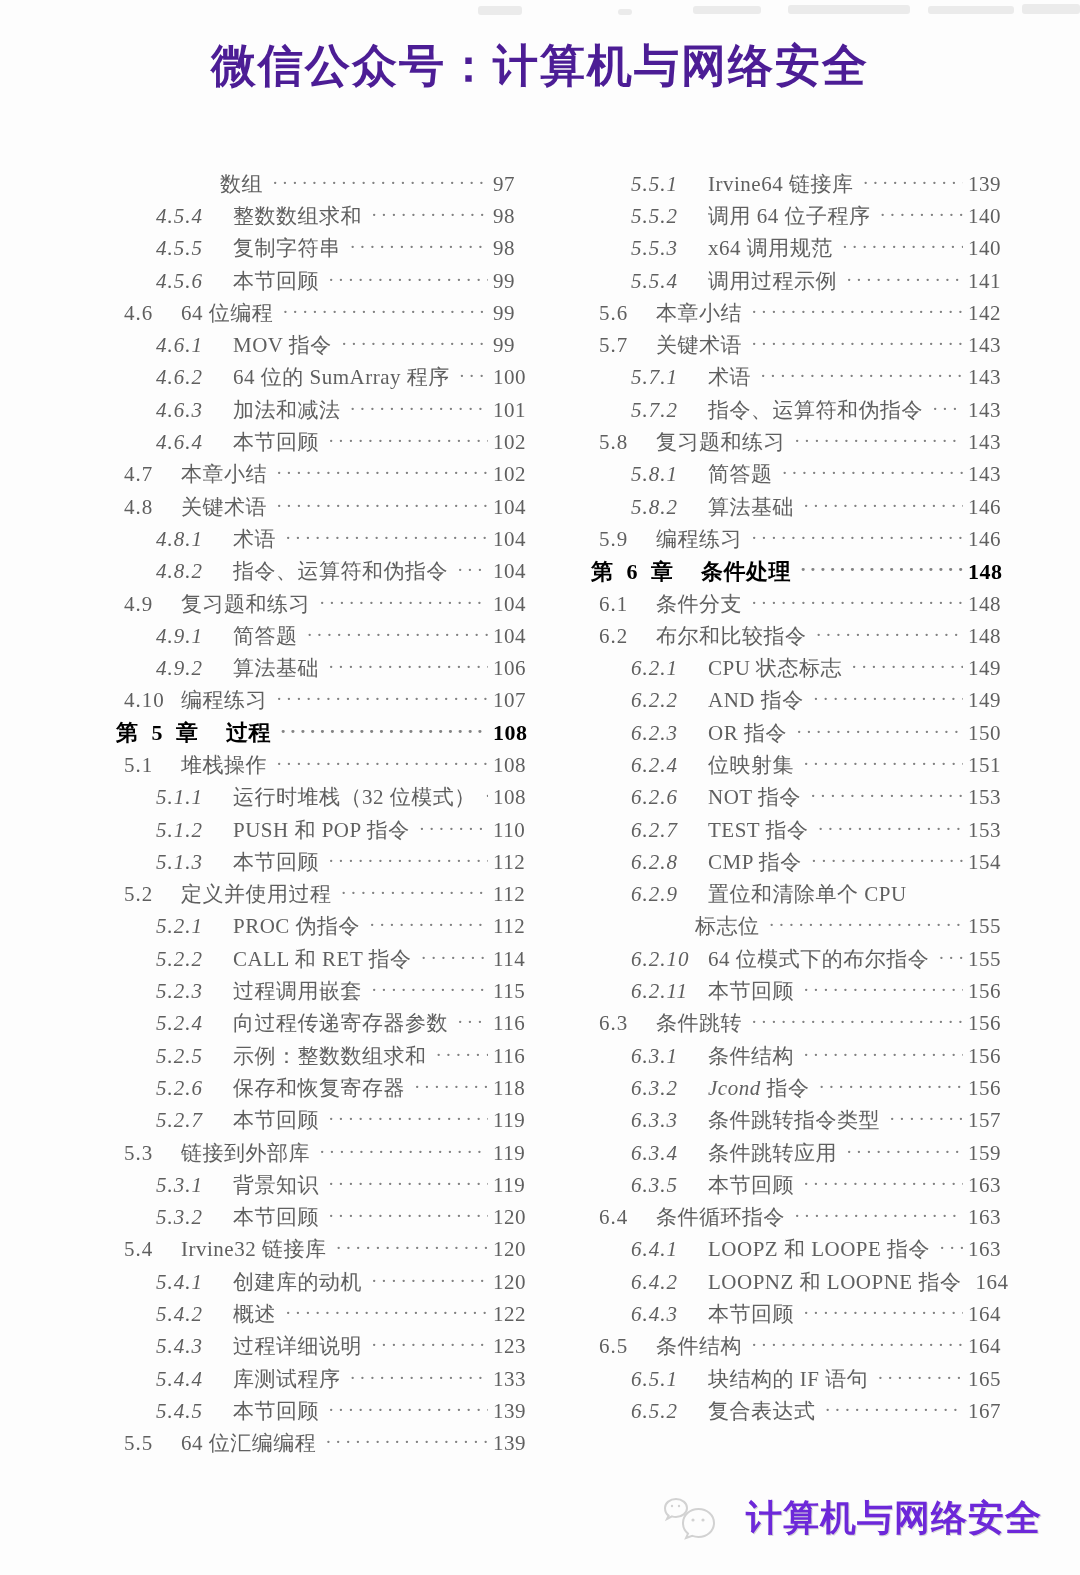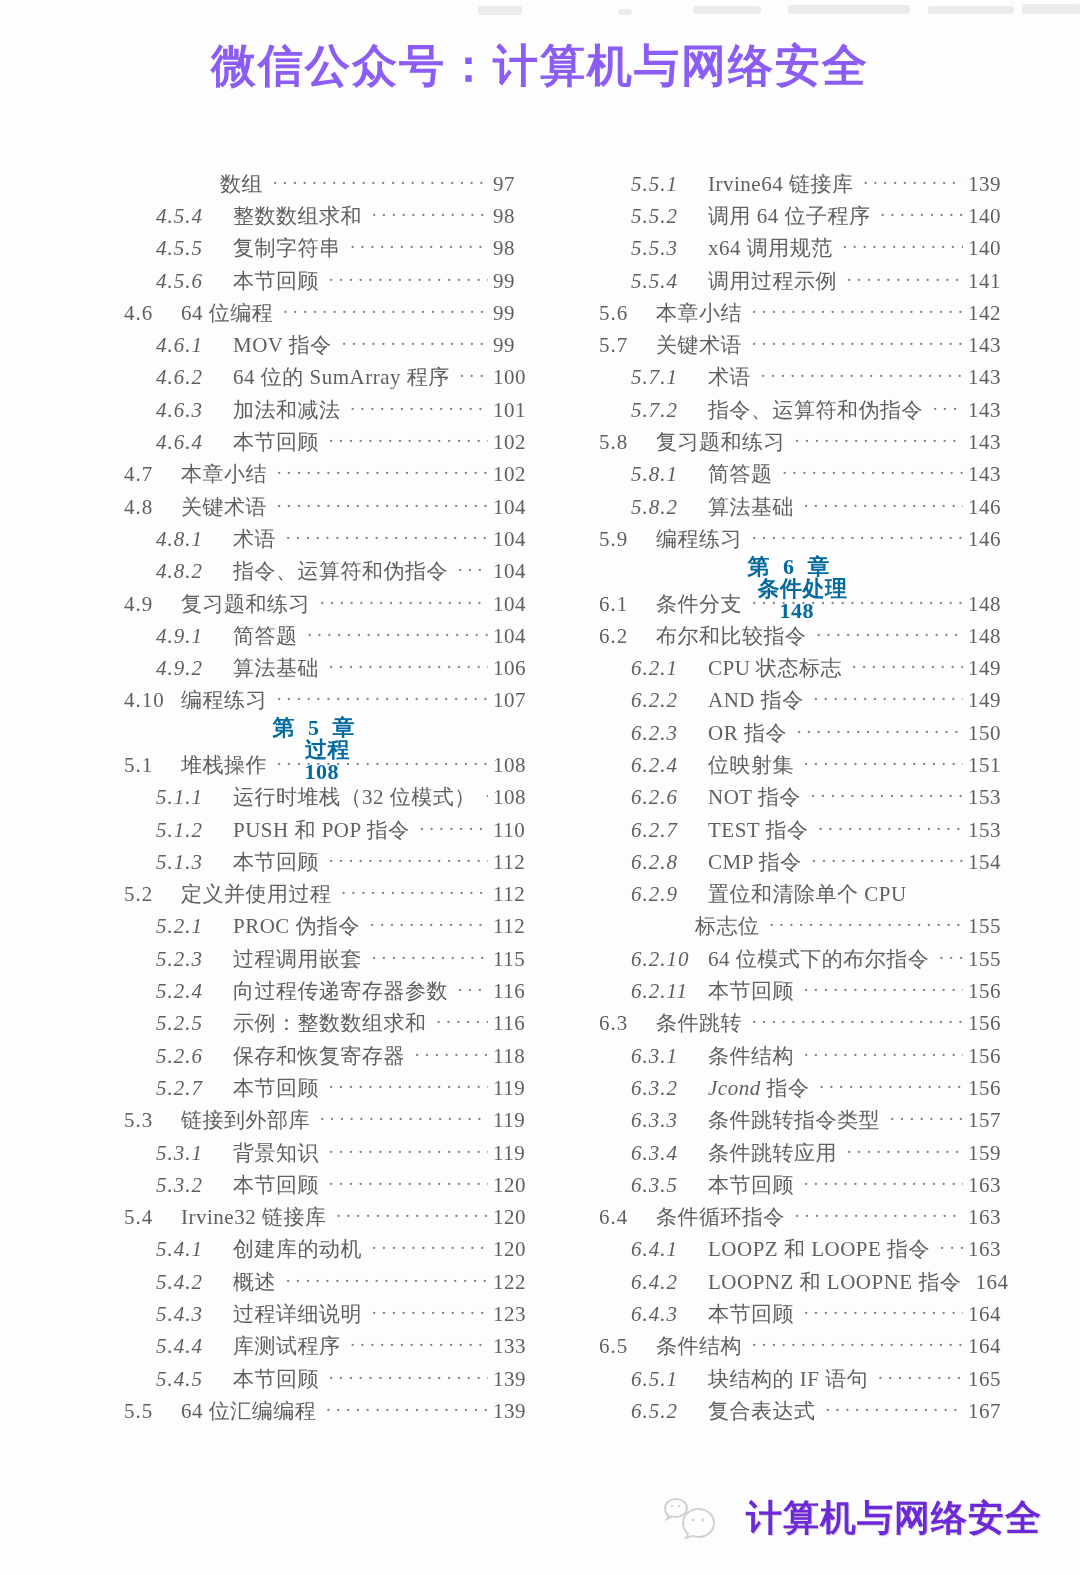--- a/index.html
+++ b/index.html
@@ -15,21 +15,21 @@
   .s2{left:618px;width:14px;height:6px;top:9px;}
   .s3{left:693px;width:68px;height:8px;}
   .s4{left:788px;width:122px;height:9px;top:5px;}
   .s5{left:928px;width:86px;height:8px;}
   .s6{left:1022px;width:58px;height:10px;top:4px;}
 
   .page-title{
     margin:0;padding-top:36px;height:60px;
     text-align:center;
     font-family:"Liberation Sans","DejaVu Sans",sans-serif;
-    font-size:45px;font-weight:800;letter-spacing:2px;color:#8b5cf6;
+    font-size:45px;font-weight:800;letter-spacing:2px;color:#4c1d95;
   }
 
   .toc{
     display:flex;gap:52px;
     padding:44px 66px 0 116px;
     color:#5f5f5f;
   }
   .col{flex:1;min-width:0;margin-top:28px;}
 
   .row{
@@ -42,21 +42,21 @@
     flex:1;min-width:0;overflow:hidden;margin:0 5px 0 9px;
     color:#828282;font-size:19px;letter-spacing:3.5px;
     transform:translateY(-2px);
   }
   .row .dots::after{
     content:"····················································································";
     white-space:nowrap;
   }
   .row .page{flex-shrink:0;width:46px;text-align:left;letter-spacing:.5px;}
 
-  .lvl-chapter{font-weight:bold;color:#0369a1;font-size:22px;flex-direction:column;}
+  .lvl-chapter{font-weight:bold;color:#000000;font-size:22px;}
   .lvl-chapter .num{margin-right:24px;letter-spacing:4px;}
   .lvl-1{padding-left:8px;}
   .lvl-1 .num{min-width:42px;}
   .lvl-2{padding-left:40px;}
   .lvl-2 .num{min-width:62px;font-style:italic;}
   .lvl-cont{padding-left:104px;}
 
   .footer{
     position:absolute;top:1494px;right:38px;
     display:flex;align-items:center;gap:8px;
@@ -220,20 +220,26 @@
         <span class="num">5.2</span>
         <span class="title">定义并使用过程</span>
         <span class="dots"></span>
         <span class="page">112</span>
       </div>
       <div class="row lvl-2">
         <span class="num">5.2.1</span>
         <span class="title">PROC 伪指令</span>
         <span class="dots"></span>
         <span class="page">112</span>
+      </div>
+      <div class="row lvl-2">
+        <span class="num">5.2.2</span>
+        <span class="title">CALL 和 RET 指令</span>
+        <span class="dots"></span>
+        <span class="page">114</span>
       </div>
       <div class="row lvl-2">
         <span class="num">5.2.3</span>
         <span class="title">过程调用嵌套</span>
         <span class="dots"></span>
         <span class="page">115</span>
       </div>
       <div class="row lvl-2">
         <span class="num">5.2.4</span>
         <span class="title">向过程传递寄存器参数</span>

